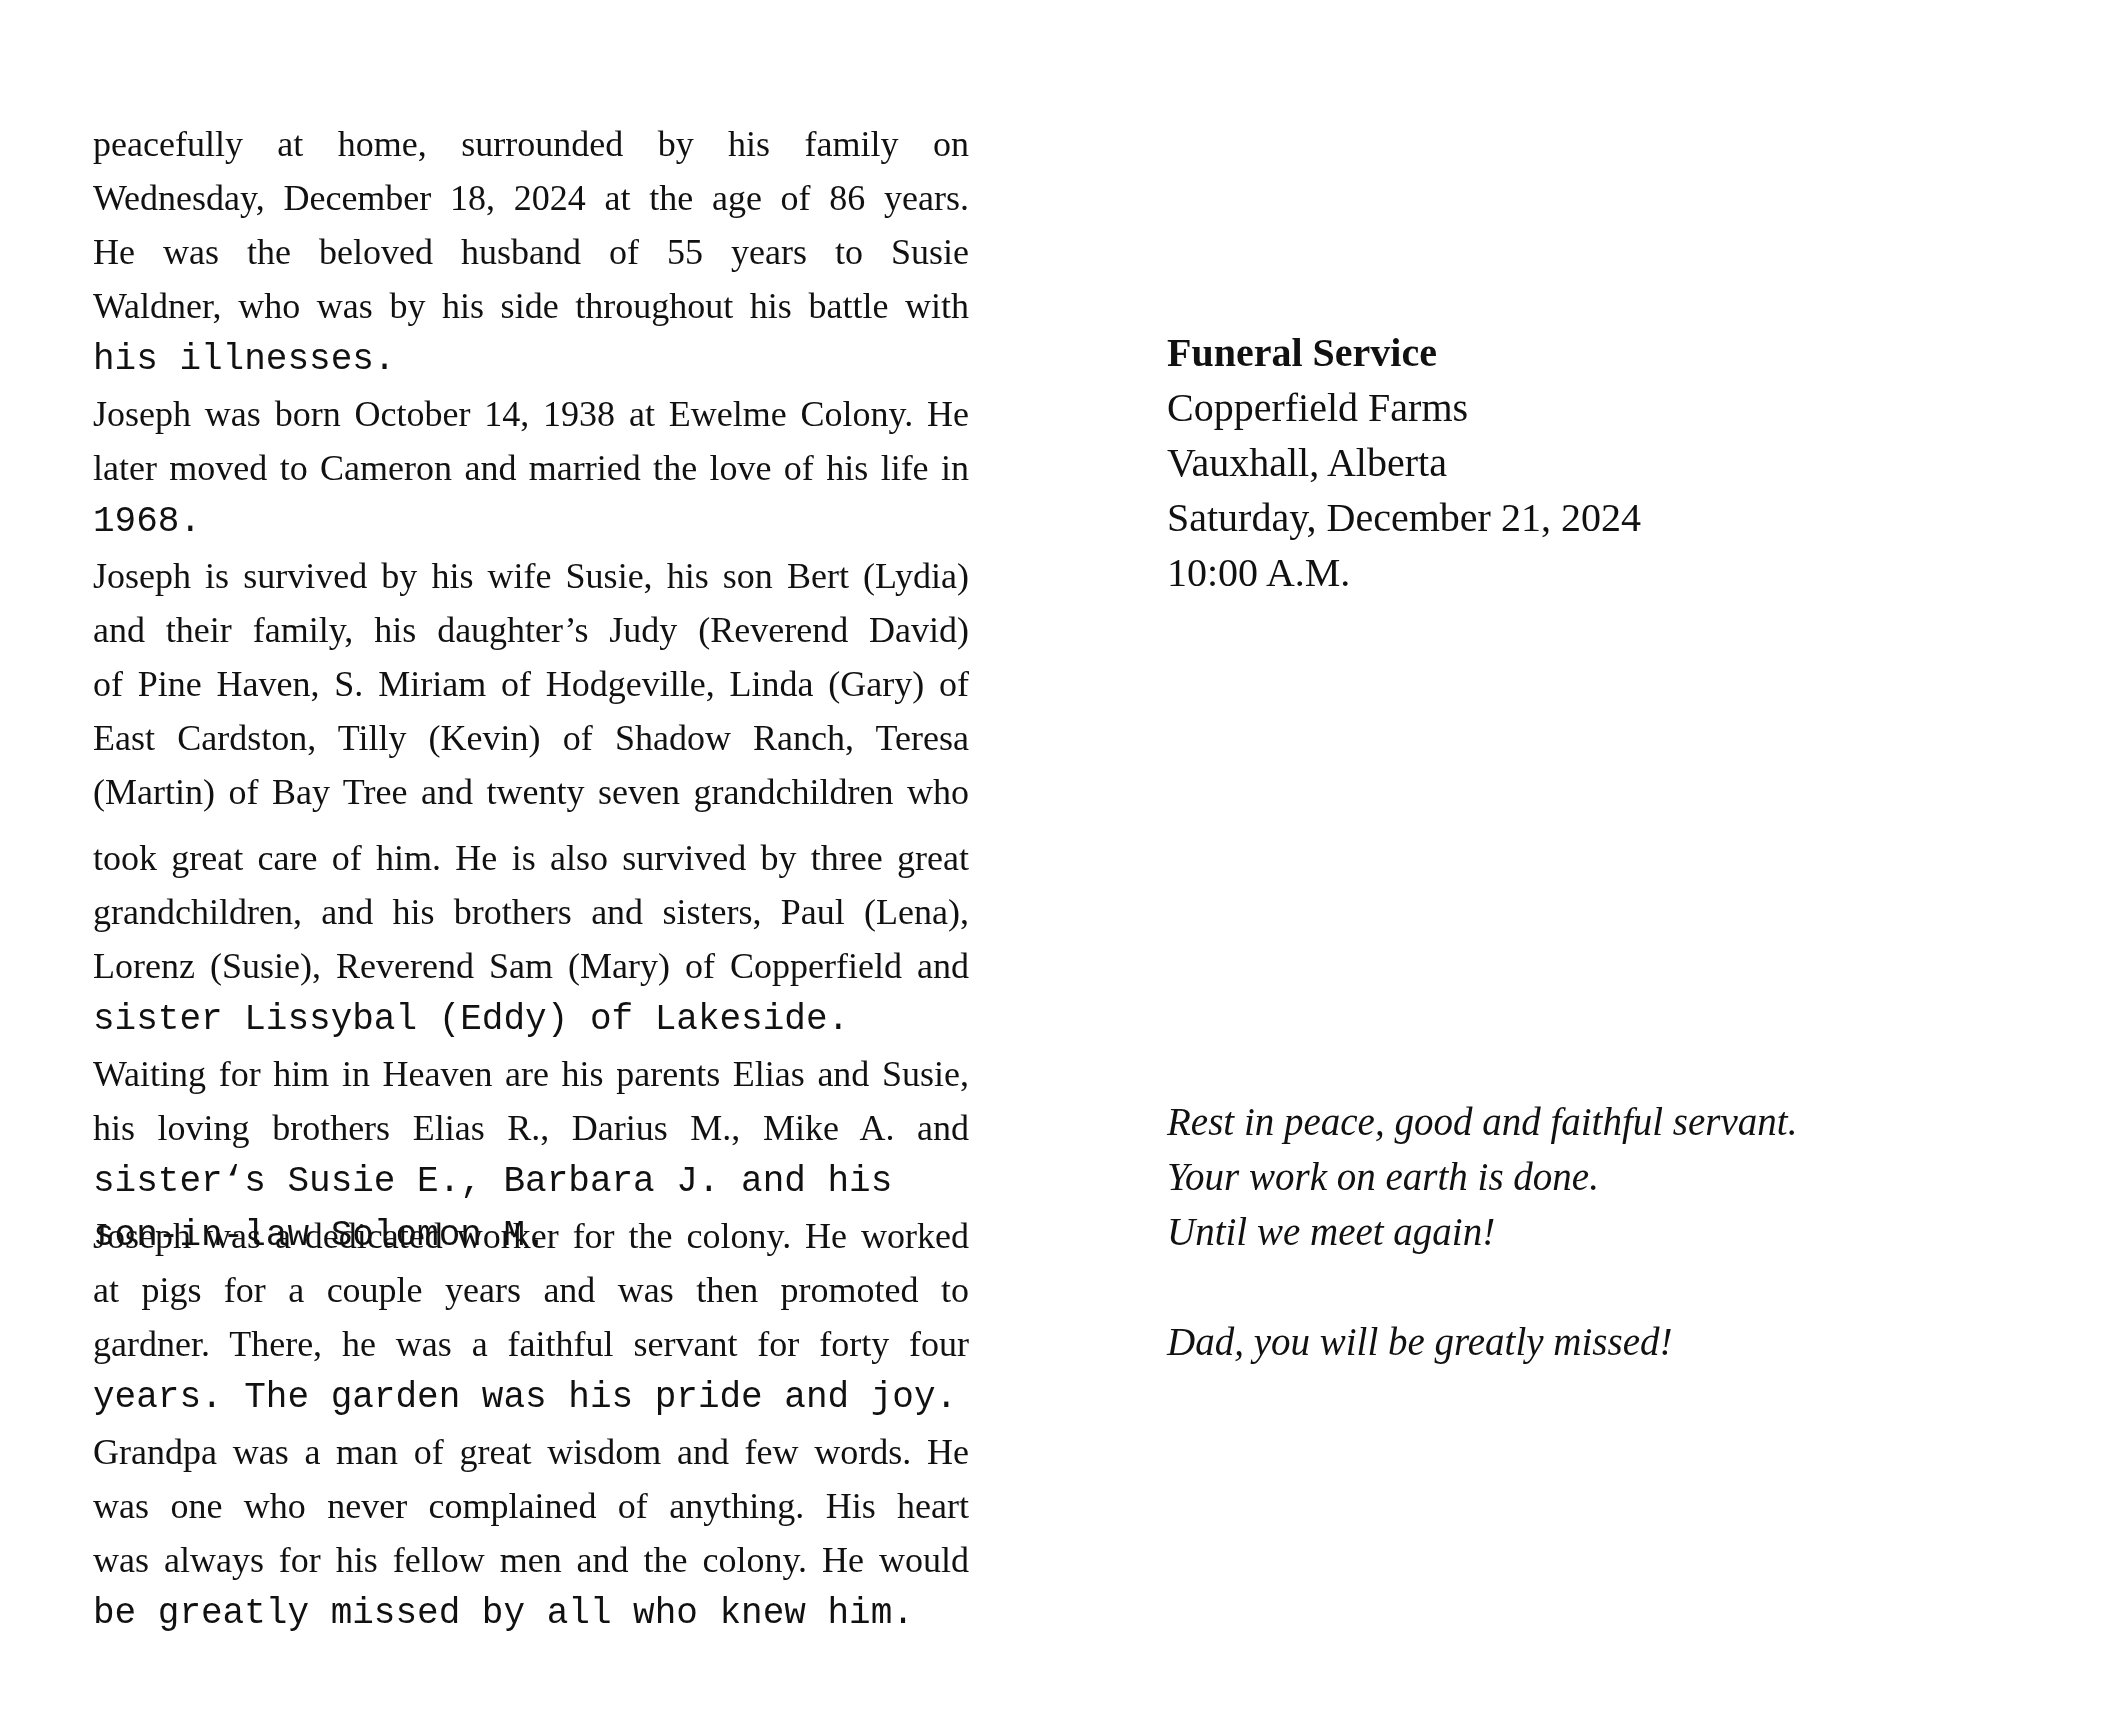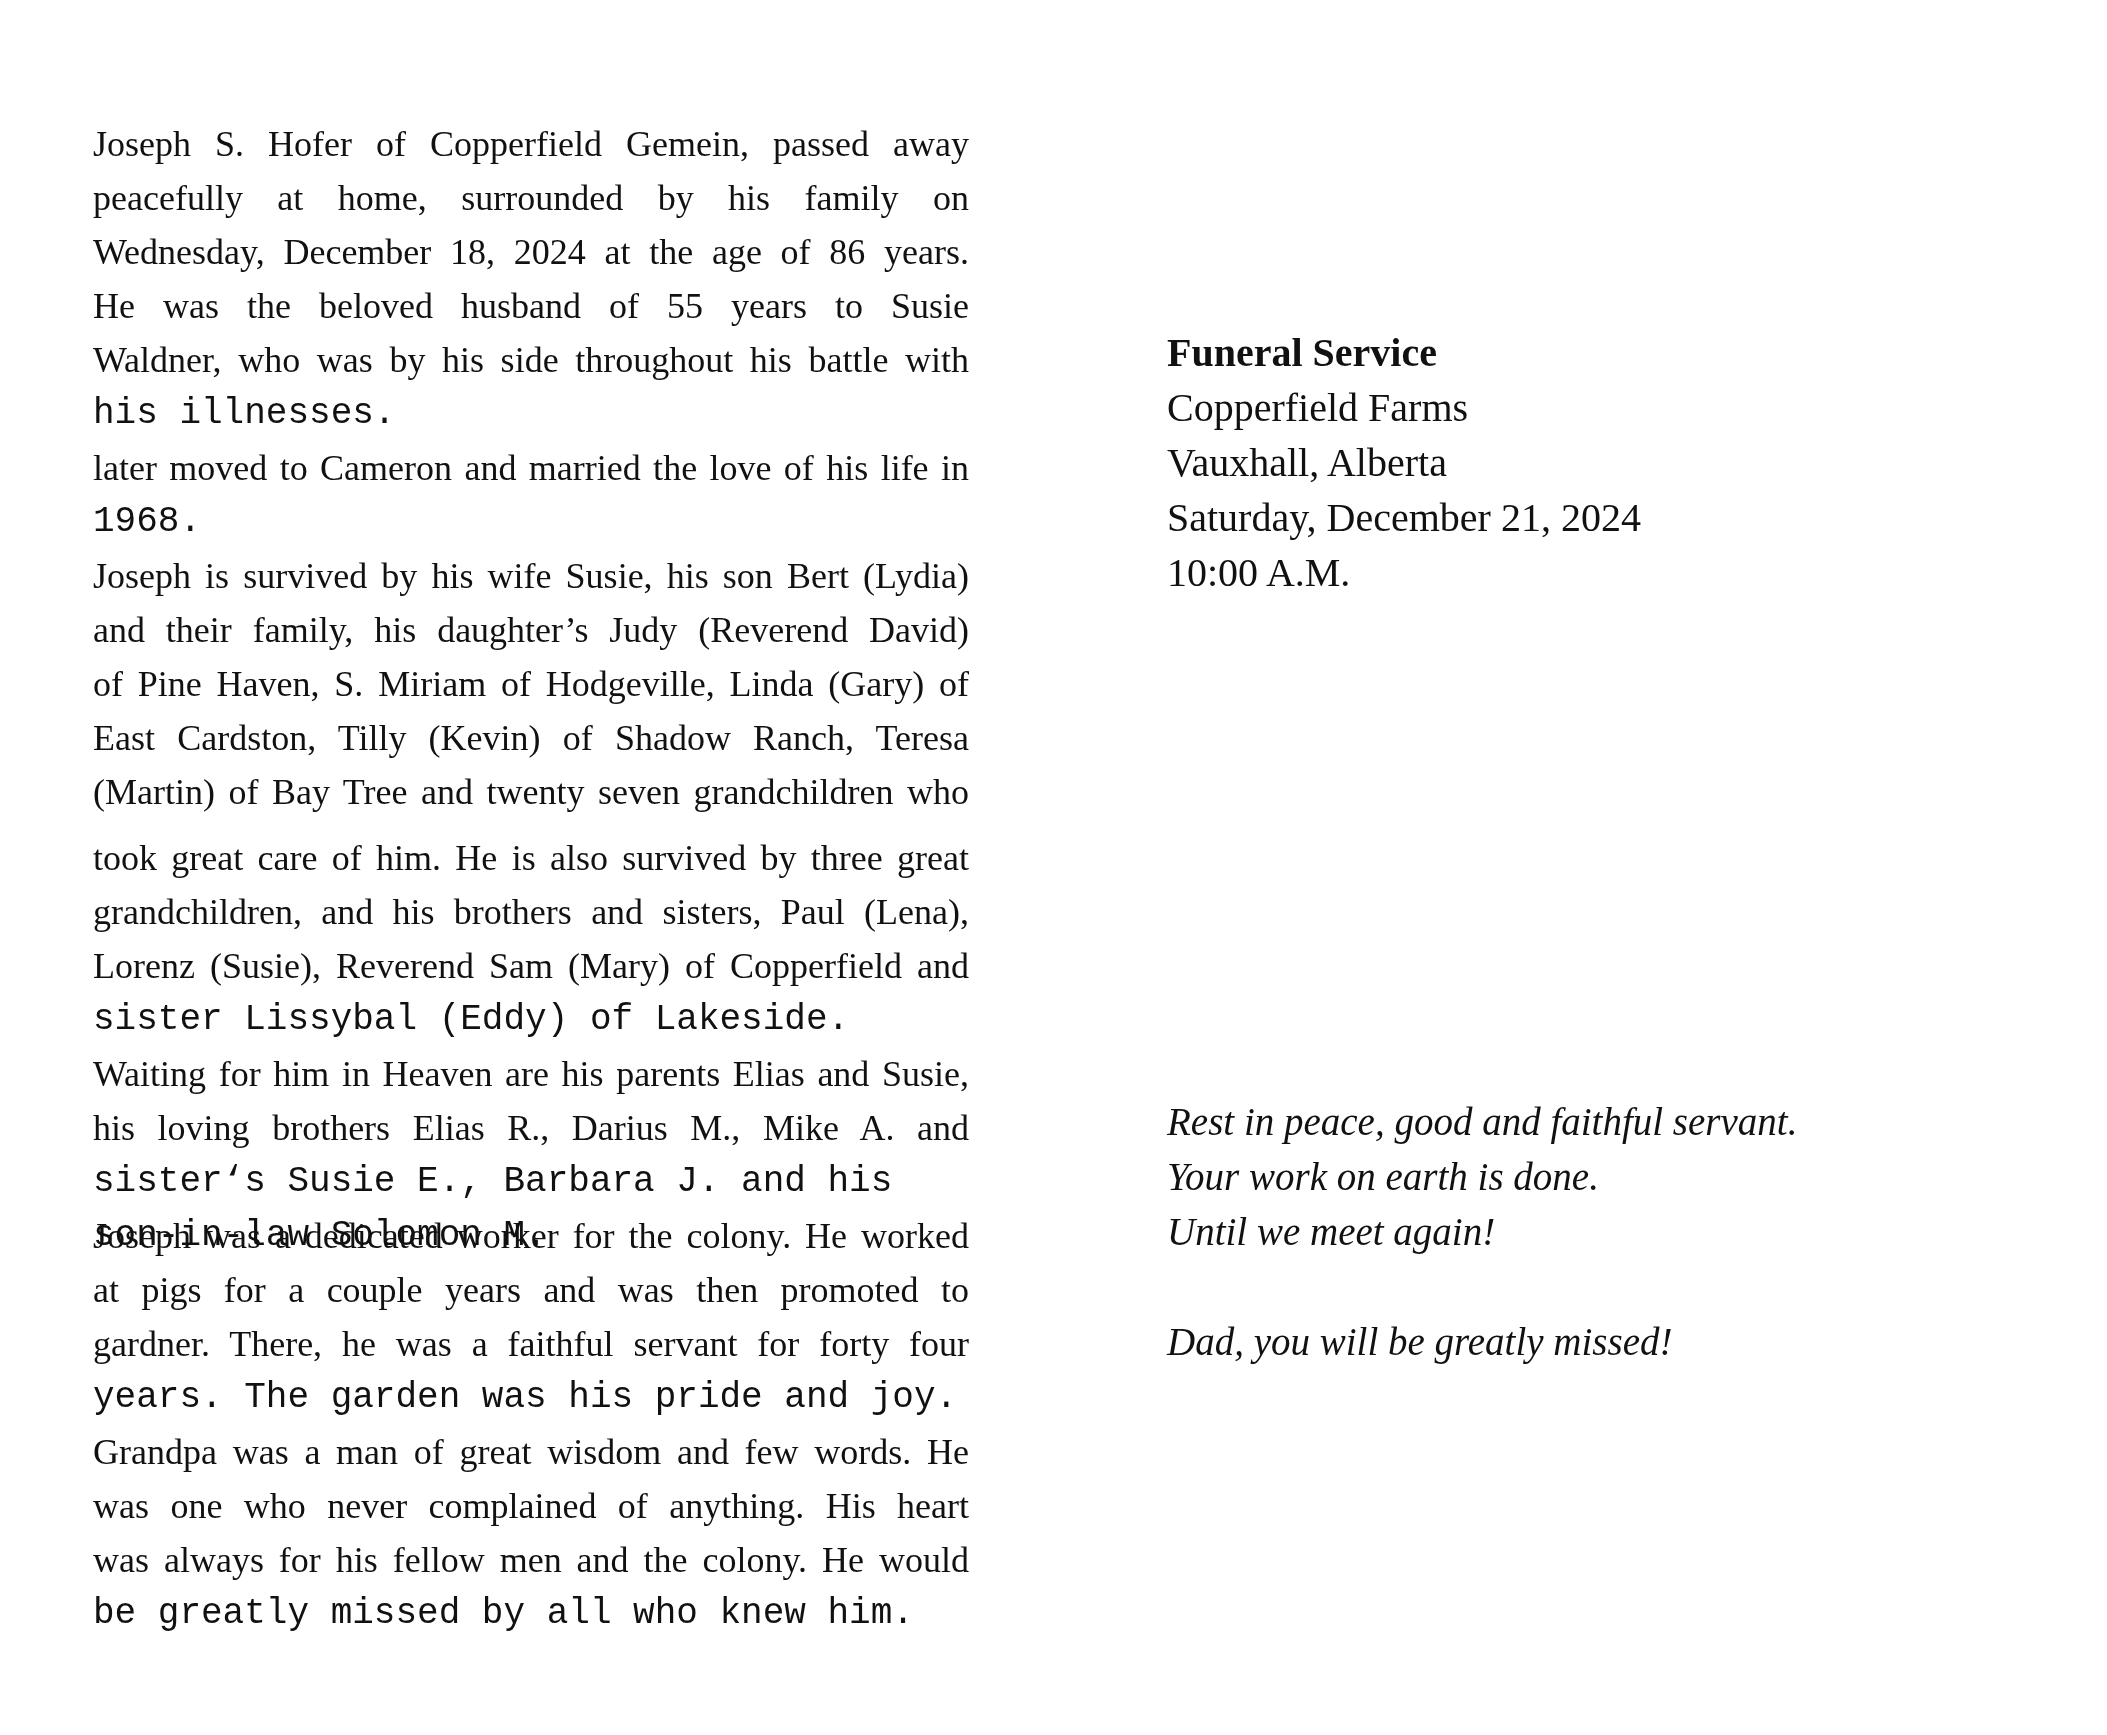--- a/index.html
+++ b/index.html
@@ -57,28 +57,28 @@
   }
   .quote-line { display: block; }
   .quote-spacer { display: block; height: 55px; }
 </style>
 </head>
 <body>
 
 <div class="page-left">
 
 <div class="obit-para">
-      <span class="obit-line" style="white-space: normal;">Joseph S. Hofer of Copperfield Gemein, passed away</span>
       <span class="obit-line" style="white-space: normal;">peacefully at home, surrounded by his family on</span>
       <span class="obit-line" style="white-space: normal;">Wednesday, December 18, 2024 at the age of 86 years.</span>
       <span class="obit-line" style="white-space: normal;">He was the beloved husband of 55 years to Susie</span>
       <span class="obit-line" style="white-space: normal;">Waldner, who was by his side throughout his battle with</span>
       <span class="obit-line last" style="white-space: normal;">his illnesses.</span>
     </div>
     <div class="obit-para">
+      <span class="obit-line" style="white-space: normal;">Joseph was born October 14, 1938 at Ewelme Colony. He</span>
       <span class="obit-line" style="white-space: normal;">later moved to Cameron and married the love of his life in</span>
       <span class="obit-line last" style="white-space: normal;">1968.</span>
     </div>
     <div class="obit-para">
       <span class="obit-line" style="white-space: normal;">Joseph is survived by his wife Susie, his son Bert (Lydia)</span>
       <span class="obit-line" style="white-space: normal;">and their family, his daughter’s Judy (Reverend David)</span>
       <span class="obit-line" style="white-space: normal;">of Pine Haven, S. Miriam of Hodgeville, Linda (Gary) of</span>
       <span class="obit-line" style="white-space: normal;">East Cardston, Tilly (Kevin) of Shadow Ranch, Teresa</span>
       <span class="obit-line" style="white-space: normal;">(Martin) of Bay Tree and twenty seven grandchildren who</span>
       <span class="obit-line" style="white-space: normal; margin-top: 12px;">took great care of him. He is also survived by three great</span>

